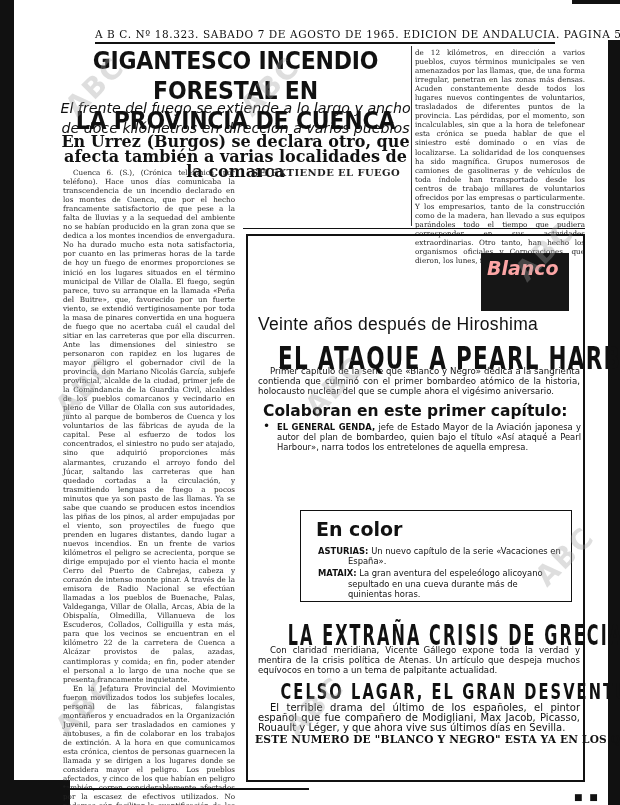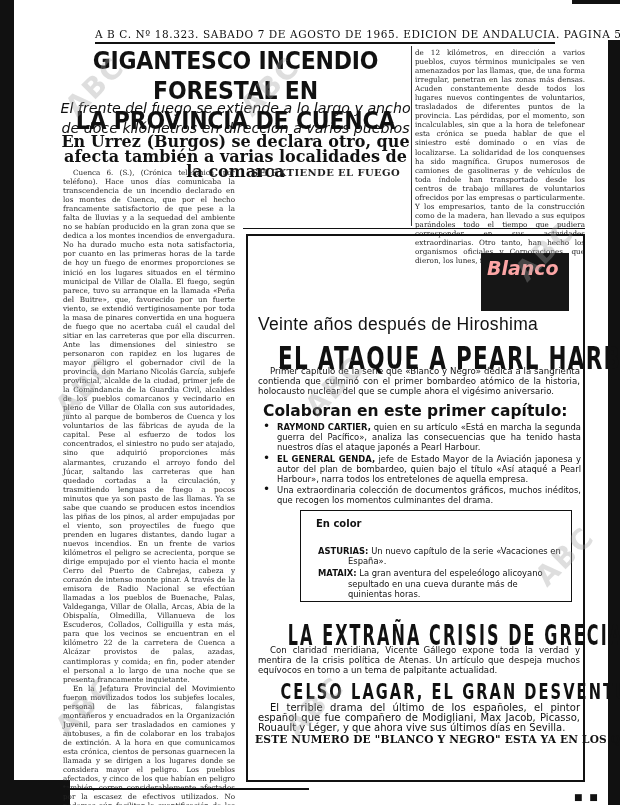--- a/index.html
+++ b/index.html
@@ -25,21 +25,21 @@
   .brand-logo { position:absolute; left:481px; top:253px; width:88px; height:58px; background:#161616; color:#fca5a5; font-family:"DejaVu Sans", sans-serif; font-weight:bold; font-style:italic; font-size:19px; line-height:22px; padding:4px 0 0 6px; box-sizing:border-box; }
   .ad-kicker { position:absolute; left:258px; top:314px; width:322px; text-align:left; font-family:Liberation Sans, sans-serif; font-size:17.5px; letter-spacing:0.3px; }
   .ad-title { position:absolute; left:255px; top:340px; width:328px; text-align:center; font-family:"DejaVu Sans", sans-serif; font-weight:bold; font-size:25px; letter-spacing:1.5px; transform:scaleX(0.86) scaleY(1.25); transform-origin:center top; white-space:nowrap; }
   .ad-lead { position:absolute; left:258px; top:366px; width:322px; font-family:"DejaVu Sans", sans-serif; font-size:8.6px; line-height:10.2px; text-align:justify; text-indent:12px; }
   .ad-collab-title { position:absolute; left:263px; top:402px; font-family:"DejaVu Sans", sans-serif; font-weight:bold; font-size:15.5px; }
   .ad-bullets { position:absolute; left:263px; top:422px; width:318px; font-family:"DejaVu Sans", sans-serif; font-size:8.4px; line-height:10.2px; margin:0; padding:0; list-style:none; }
   .ad-bullets li { position:relative; padding-left:14px; text-align:justify; margin-bottom:1px; }
   .ad-bullets li::before { content:"\2022"; position:absolute; left:0; top:-1px; font-size:12px; }
   .ad-bullets b { font-weight:bold; }
   .color-box { position:absolute; left:300px; top:510px; width:272px; height:92px; border:1.5px solid #111; box-sizing:border-box; }
-  .color-title { position:absolute; left:316px; top:518px; font-family:"DejaVu Sans", sans-serif; font-weight:bold; font-size:10px; }
+  .color-title { position:absolute; left:316px; top:518px; font-family:"DejaVu Sans", sans-serif; font-weight:bold; font-size:19px; }
   .color-items { position:absolute; left:318px; top:546px; width:245px; font-family:"DejaVu Sans", sans-serif; font-size:8.4px; line-height:10.2px; }
   .color-items div { padding-left:30px; text-indent:-30px; margin-bottom:2px; }
   .color-items b { font-weight:bold; }
   .greece-title { position:absolute; left:255px; top:617px; width:328px; text-align:center; font-family:"DejaVu Sans", sans-serif; font-weight:bold; font-size:20px; letter-spacing:2.6px; transform:scaleX(0.8) scaleY(1.45); transform-origin:center top; white-space:nowrap; }
   .greece-body { position:absolute; left:258px; top:645px; width:322px; font-family:"DejaVu Sans", sans-serif; font-size:8.6px; line-height:10.2px; text-align:justify; text-indent:12px; }
   .celso-title { position:absolute; left:258px; top:680px; width:322px; text-align:center; font-family:"DejaVu Sans", sans-serif; font-weight:bold; font-size:17px; letter-spacing:2.4px; transform:scaleX(0.86) scaleY(1.2); transform-origin:center top; white-space:nowrap; }
   .celso-body { position:absolute; left:258px; top:703px; width:322px; font-family:"DejaVu Sans", sans-serif; font-size:10px; line-height:10.2px; text-align:justify; text-indent:12px; }
   .ad-footer { position:absolute; left:255px; top:733px; width:328px; text-align:center; font-family:"DejaVu Serif", serif; font-weight:bold; font-size:10.6px; letter-spacing:0.2px; white-space:nowrap; }
   .bottom-rule { position:absolute; left:14px; top:788px; width:295px; border-top:2px solid #111; }
   .page-marks { position:absolute; left:574px; top:792px; font-size:9px; letter-spacing:2px; }
@@ -85,23 +85,21 @@
 <div class="brand-logo">
   <div>Blanco</div>
 </div>
 
 <div class="ad-kicker">Veinte años después de Hiroshima</div>
 <div class="ad-title">EL ATAQUE A PEARL HARBOUR</div>
 <div class="ad-lead">Primer capítulo de la serie que «Blanco y Negro» dedica a la sangrienta contienda que culminó con el primer bombardeo atómico de la historia, holocausto nuclear del que se cumple ahora el vigésimo aniversario.</div>
 
 <div class="ad-collab-title">Colaboran en este primer capítulo:</div>
 <ul class="ad-bullets">
-  <li><b>RAYMOND CARTIER,</b><span> quien en su artículo «Está en marcha la segunda guerra del Pacífico», analiza las consecuencias que ha tenido hasta nuestros días el ataque japonés a Pearl Harbour.</span></li>
   <li><b>EL GENERAL GENDA,</b><span> jefe de Estado Mayor de la Aviación japonesa y autor del plan de bombardeo, quien bajo el título «Así ataqué a Pearl Harbour», narra todos los entretelones de aquella empresa.</span></li>
-  <li><span>Una extraordinaria colección de documentos gráficos, muchos inéditos, que recogen los momentos culminantes del drama.</span></li>
 </ul>
 
 <div class="color-box"></div>
 <div class="color-title">En color</div>
 <div class="color-items">
   <div><b>ASTURIAS:</b><span> Un nuevo capítulo de la serie «Vacaciones en España».</span></div>
   <div><b>MATAIX:</b><span> La gran aventura del espeleólogo alicoyano sepultado en una cueva durante más de quinientas horas.</span></div>
 </div>
 
 <div class="greece-title">LA EXTRAÑA CRISIS DE GRECIA</div>

